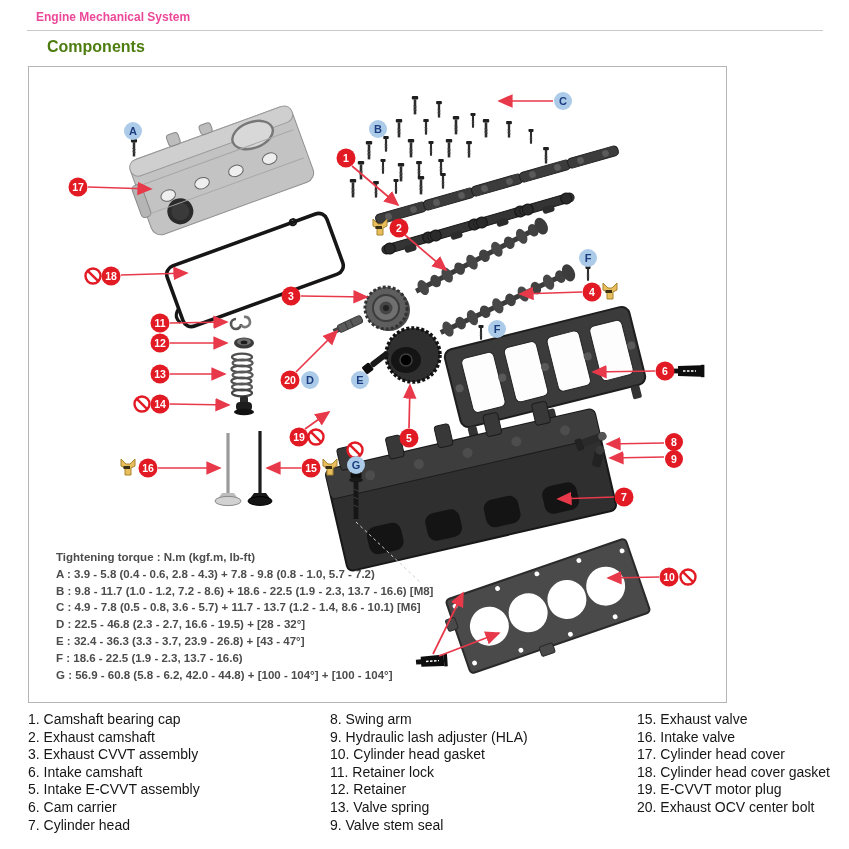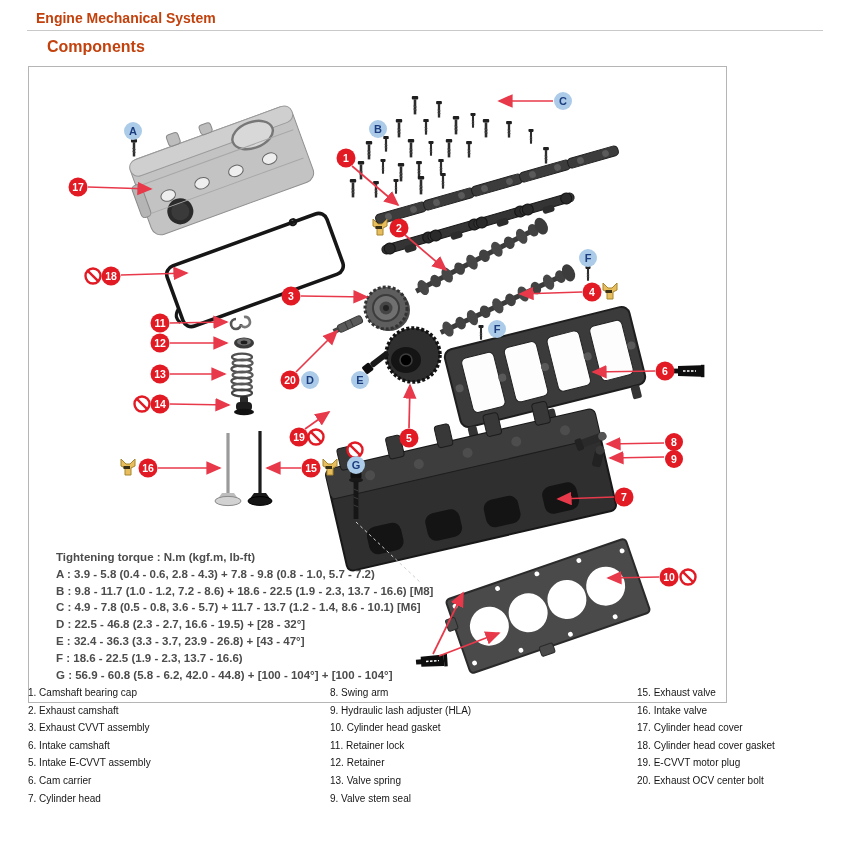--- a/index.html
+++ b/index.html
@@ -1,26 +1,26 @@
 <!DOCTYPE html>
 <html><head>
 <meta charset="utf-8">
 <style>
   html,body{margin:0;padding:0;background:#fff;}
   body{width:849px;height:849px;position:relative;font-family:"Liberation Sans",sans-serif;color:#111;}
-  .breadcrumb{position:absolute;left:36px;top:10px;font-size:14px;font-weight:bold;color:#c2410c;}
+  .breadcrumb{position:absolute;left:36px;top:10px;font-size:12px;font-weight:bold;color:#ec4899;}
   .rule{position:absolute;left:27px;top:30px;width:796px;height:1px;background:#c9c9c9;}
-  .page-title{position:absolute;left:47px;top:38px;margin:0;font-size:16px;font-weight:bold;color:#c2410c;}
+  .page-title{position:absolute;left:47px;top:38px;margin:0;font-size:16px;font-weight:bold;color:#4d7c0f;}
   .diagram-box{position:absolute;left:28px;top:66px;width:697px;height:635px;border:1px solid #b5b5b5;background:#fff;}
   .diagram-box svg{position:absolute;left:0;top:0;}
   svg text{font-family:"Liberation Sans",sans-serif;}
   .num-callout text{font-size:10.5px;font-weight:bold;fill:#fff;text-anchor:middle;}
   .ltr-callout text{font-size:11px;font-weight:bold;fill:#1b3c7e;text-anchor:middle;}
   .torque{position:absolute;left:27px;top:482px;font-size:11.5px;font-weight:bold;color:#4c4c4c;line-height:16.8px;white-space:nowrap;}
-  .legend-col{position:absolute;top:684px;font-size:10px;color:#161616;line-height:17.6px;white-space:nowrap;}
+  .legend-col{position:absolute;top:711px;font-size:14px;color:#161616;line-height:17.6px;white-space:nowrap;}
   .legend-col.c1{left:28px;}
   .legend-col.c2{left:330px;}
   .legend-col.c3{left:637px;}
 </style>
 </head>
 <body>
 
 <div class="breadcrumb">Engine Mechanical System</div>
 <div class="rule"></div>
 <h2 class="page-title">Components</h2>

